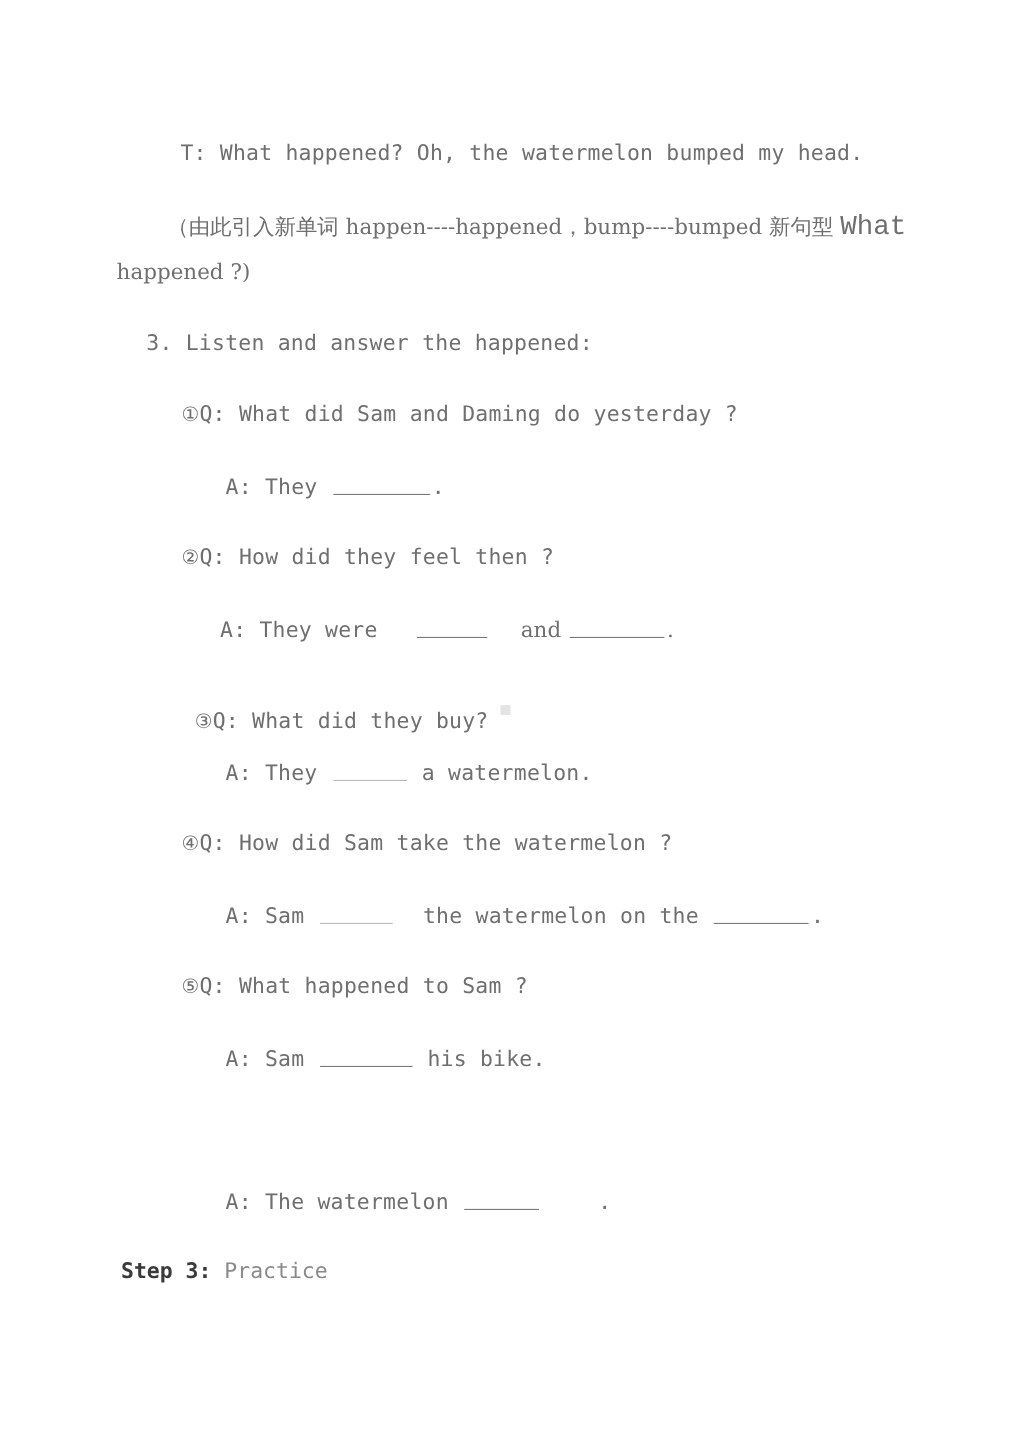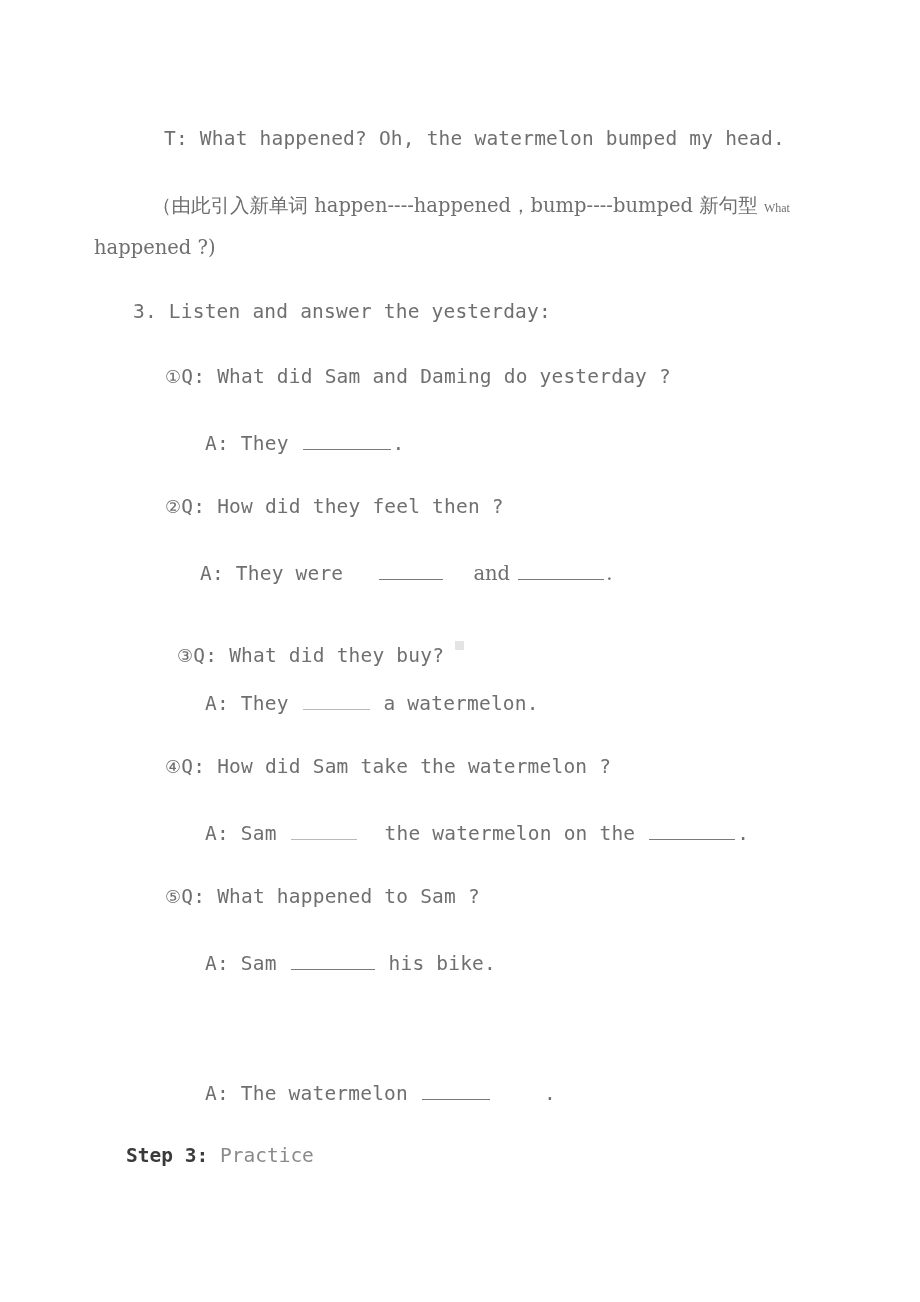--- a/index.html
+++ b/index.html
@@ -34,22 +34,22 @@
     font-family: "DejaVu Sans Mono", "Liberation Mono", monospace;
   }
 
   
   .line.mixed {
     font-family: "DejaVu Serif", "Liberation Serif", serif;
     letter-spacing: 0;
     white-space: nowrap;
   }
   .line.mixed .mono-tail {
-    font-family: Liberation Serif, serif;
-    font-size: 12px;
+    font-family: Liberation Mono, monospace;
+    font-size: 25px;
   }
   .line.wrapline {
     font-family: "DejaVu Serif", "Liberation Serif", serif;
     font-size: 19.5px;
     letter-spacing: 0;
   }
 
   
   .serif-bit {
     font-family: "DejaVu Serif", "Liberation Serif", serif;
@@ -102,23 +102,23 @@
 </style>
 </head>
 <body>
 
 <div class="page">
 
   <div class="line" style="left:164px; top:127px;">T: What happened? Oh, the watermelon bumped my head.</div>
 
   <div class="line mixed" style="left:152px; top:192px;"><span>（由此引入新单词 happen----happened，bump----bumped 新句型 </span><span class="mono-tail">What</span></div>
 
-  <div class="line wrapline" style="left:94px; top:236px;">happened ?)</div>
+  <div class="line wrapline" style="left:106px; top:236px;">happened ?)</div>
 
-  <div class="line" style="left:133px; top:300px;"><span>3.</span>&nbsp;<span>Listen and answer the yesterday:</span></div>
+  <div class="line" style="left:133px; top:300px;"><span>3.</span>&nbsp;<span>Listen and answer the happened:</span></div>
 
   <div class="line" style="left:205px; top:430px;"><span>A: </span><span>They </span><span class="blank" style="width:88px;"></span><span>.</span></div>
 
   <div class="line" style="left:165px; top:365px;"><span class="circnum">①</span><span>Q: </span><span>What did Sam and Daming do yesterday ?</span></div>
 
   <div class="line" style="left:165px; top:495px;"><span class="circnum">②</span><span>Q: </span><span>How did they feel then ?</span></div>
 
   <div class="line" style="left:200px; top:560px;"><span>A: </span><span>They were </span><span class="gap" style="width:22px;"></span><span class="blank" style="width:64px;"></span><span class="gap" style="width:22px;"></span><span class="serif-bit"> and </span><span class="blank" style="width:86px;"></span><span class="serif-bit">.</span></div>
 
   <div class="line" style="left:177px; top:625px;margin-top:19px;"><span class="circnum">③</span><span>Q: </span><span>What did they buy?</span></div>
@@ -131,15 +131,15 @@
 
   <div class="line" style="left:205px; top:820px;"><span>A: </span><span>Sam </span><span class="blank light" style="width:66px;"></span><span class="gap" style="width:14px;"></span><span> the watermelon on the </span><span class="blank" style="width:86px;"></span><span>.</span></div>
 
   <div class="line" style="left:165px; top:885px;"><span class="circnum">⑤</span><span>Q: </span><span>What happened to Sam ?</span></div>
 
   <div class="line" style="left:205px; top:950px;"><span>A: </span><span>Sam </span><span class="blank" style="width:84px;"></span><span> his bike.</span></div>
 
 
   <div class="line" style="left:205px; top:1080px;"><span>A: </span><span>The watermelon </span><span class="blank" style="width:68px;"></span><span class="gap" style="width:52px;"></span><span>.</span></div>
 
-  <div class="step-head" style="left:110px; top:1144px;margin-left:16px;"><span class="strong">Step 3:</span><span class="light">&nbsp;<span>Practice</span></span></div>
+  <div class="step-head" style="left:110px; top:1144px;"><span class="strong">Step 3:</span><span class="light">&nbsp;<span>Practice</span></span></div>
 
 </div>
 
 </body></html>

